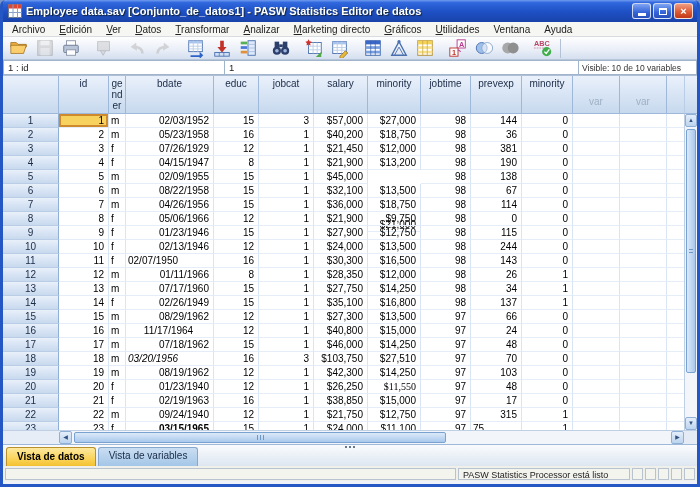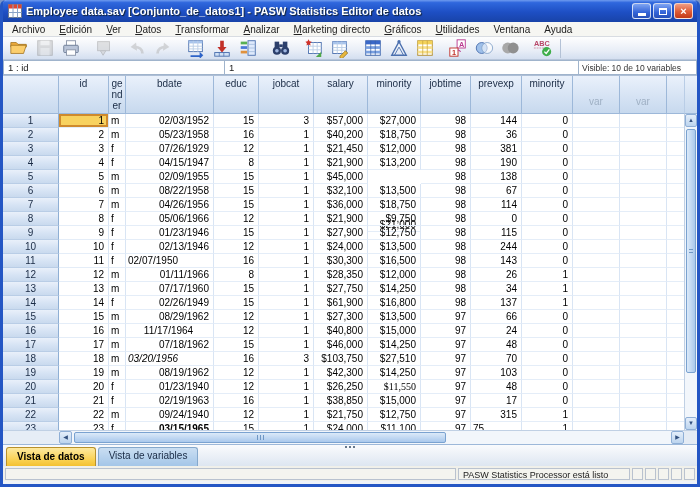--- a/index.html
+++ b/index.html
@@ -563,21 +563,21 @@
             <div class="dcell" style="width: 47px; flex: 0 0 47px; text-align: right;"></div>
             <div class="dcell filler"></div>
           </div>
           <div class="drow">
             <div class="rhcell">14</div>
             <div class="dcell" style="width: 50px; flex: 0 0 50px; text-align: right;">14</div>
             <div class="dcell" style="width: 17px; flex: 0 0 17px; text-align: left;">f</div>
             <div class="dcell" style="width: 88px; flex: 0 0 88px; text-align: right;">02/26/1949</div>
             <div class="dcell" style="width: 45px; flex: 0 0 45px; text-align: right;">15</div>
             <div class="dcell" style="width: 55px; flex: 0 0 55px; text-align: right;">1</div>
-            <div class="dcell" style="width: 54px; flex: 0 0 54px; text-align: right;">$61,900</div>
+            <div class="dcell" style="width: 54px; flex: 0 0 54px; text-align: right;">$35,100</div>
             <div class="dcell" style="width: 53px; flex: 0 0 53px; text-align: right;">$16,800</div>
             <div class="dcell" style="width: 50px; flex: 0 0 50px; text-align: right;">98</div>
             <div class="dcell" style="width: 51px; flex: 0 0 51px; text-align: right;">137</div>
             <div class="dcell" style="width: 51px; flex: 0 0 51px; text-align: right;">1</div>
             <div class="dcell" style="width: 47px; flex: 0 0 47px; text-align: right;"></div>
             <div class="dcell" style="width: 47px; flex: 0 0 47px; text-align: right;"></div>
             <div class="dcell filler"></div>
           </div>
           <div class="drow">
             <div class="rhcell">15</div>

